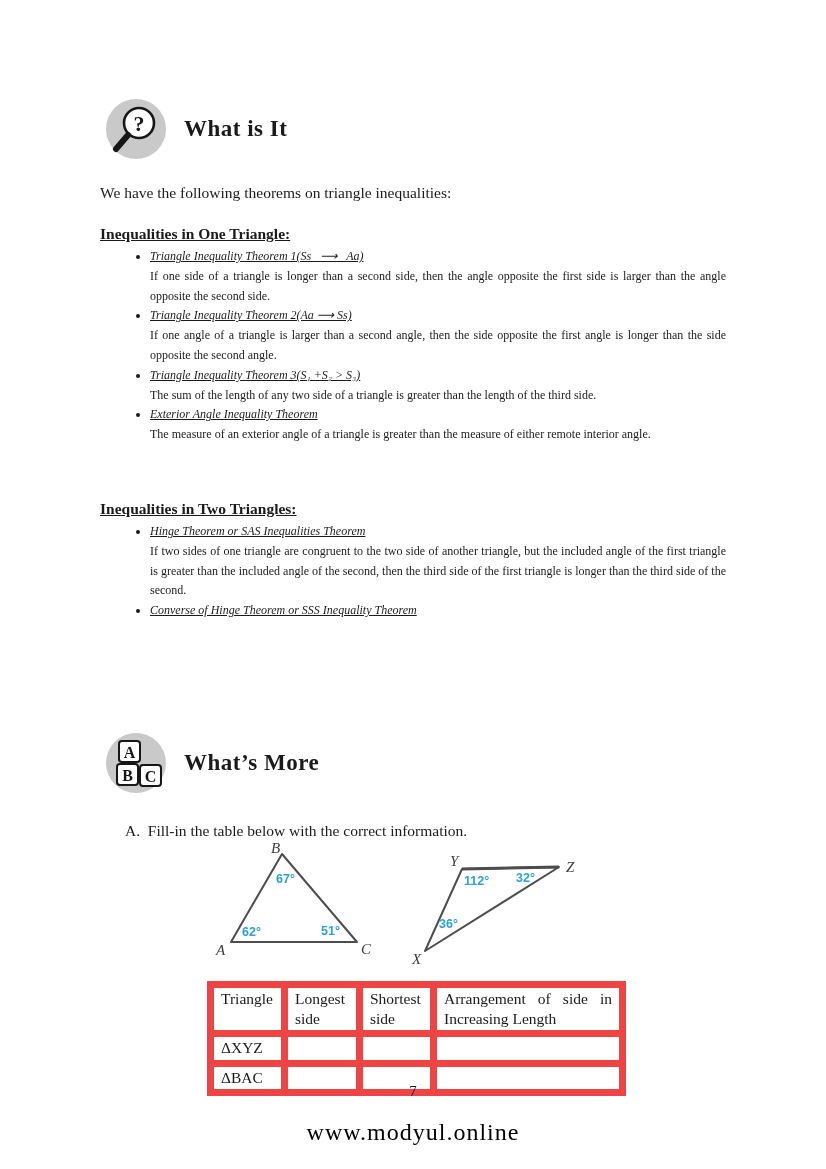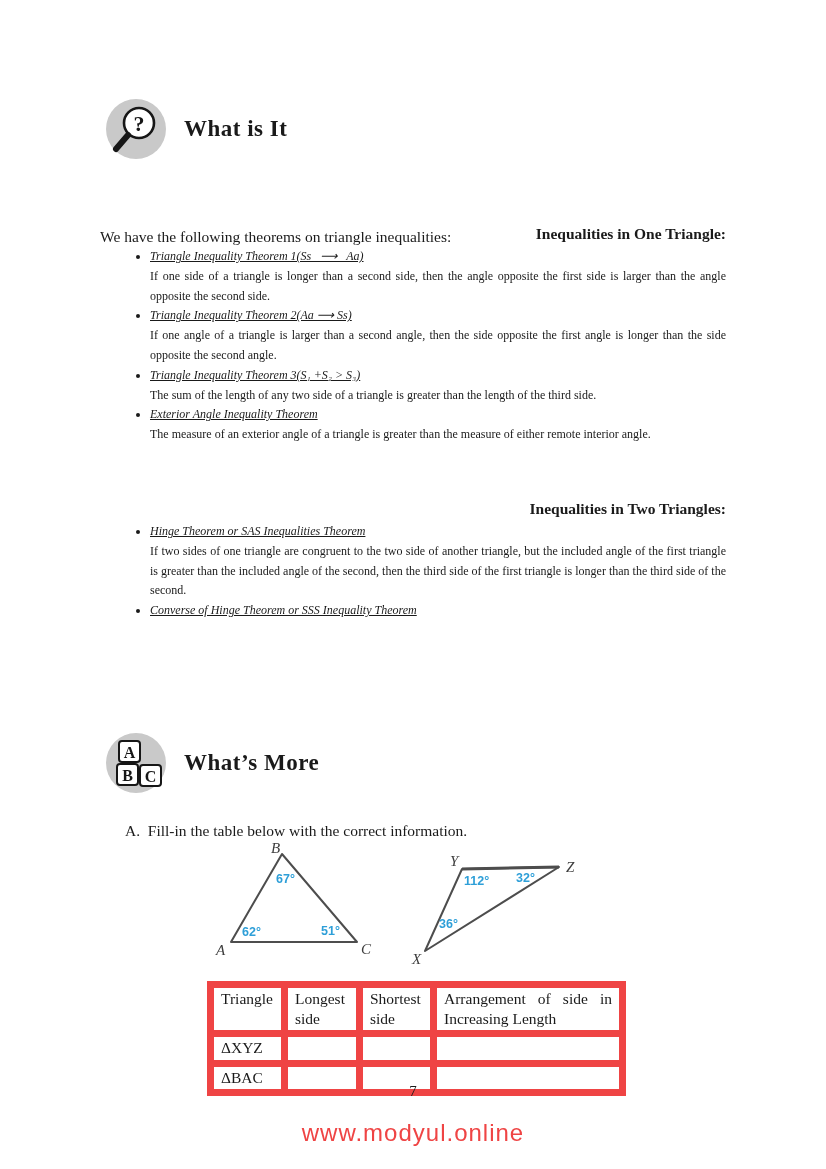--- a/index.html
+++ b/index.html
@@ -16,23 +16,22 @@
   .abs { position:absolute; }
 
   
   .sec-header { display:flex; align-items:center; gap:18px; }
   .sec-title { font-size:23px; font-weight:bold; letter-spacing:0.5px; }
   .icon-wrap { width:60px; height:60px; flex:0 0 auto; }
 
   
   .body-text { font-size:15.5px; line-height:19.8px; }
   .block-heading {
-    font-size:15.5px; font-weight:bold; 
+    font-size:15.5px; font-weight:bold; text-decoration:underline;
     line-height:20px;
-    text-align:right;
   }
   ul.thm-list { list-style:disc; margin:3px 0 0 0; padding-left:50px; }
   ul.thm-list li { font-size:12px; line-height:19.8px; }
   .thm-title { font-style:italic; text-decoration:underline; }
   .thm-body { text-align:justify; }
   .gap-list { margin-top:23px; }
 
   
   .instruction { font-size:15.5px; }
 
@@ -52,42 +51,42 @@
   table.fill-table th.justify { text-align:justify; }
   .col-triangle { width:74px; }
   .col-longest  { width:75px; }
   .col-shortest { width:74px; }
   .col-arrange  { width:189px; }
   .data-row td { height:20px; }
 
   .page-number { width:100%; text-align:center; font-size:15px; }
   .watermark {
     width:100%; text-align:center;
-    font-family:Liberation Sans, sans-serif;
-    font-size:24px; color:#ef4444; letter-spacing:1px;
+    font-family:Liberation Serif, serif;
+    font-size:24px; color:#000000; letter-spacing:1px;
   }
 </style>
 </head>
 <body>
 
 <div class="page">
 
   <div class="abs sec-header" style="left:106px; top:99px;">
     <div class="icon-wrap">
       <svg width="60" height="60" viewBox="0 0 60 60">
         <circle cx="30" cy="30" r="30" fill="#c9c9c9"></circle>
         <circle cx="33" cy="24" r="15" fill="#ffffff" stroke="#161616" stroke-width="2.6"></circle>
         <line x1="22" y1="36" x2="10" y2="50" stroke="#161616" stroke-width="6" stroke-linecap="round"></line>
         <text x="33" y="31.5" text-anchor="middle" font-family="Liberation Serif, serif" font-weight="bold" font-size="22" fill="#161616">?</text>
       </svg>
     </div>
     <div class="sec-title">What is It</div>
   </div>
 
-  <div class="abs body-text" style="left:100px; top:183px; width:626px;margin-top:44px;">We have the following theorems on triangle inequalities:</div>
+  <div class="abs body-text" style="left:100px; top:183px; width:626px;">We have the following theorems on triangle inequalities:</div>
 
   <div class="abs" style="left:100px; top:224px; width:626px;">
     <div class="block-heading">Inequalities in One Triangle:</div>
     <ul class="thm-list">
       <li>
         <span class="thm-title">Triangle Inequality Theorem 1(Ss  ⟶  Aa)</span>
         <div class="thm-body">If one side of a triangle is longer than a second side, then the angle opposite the first side is larger than the angle opposite the second side.</div>
       </li>
       <li>
         <span class="thm-title">Triangle Inequality Theorem 2(Aa ⟶ Ss)</span>

